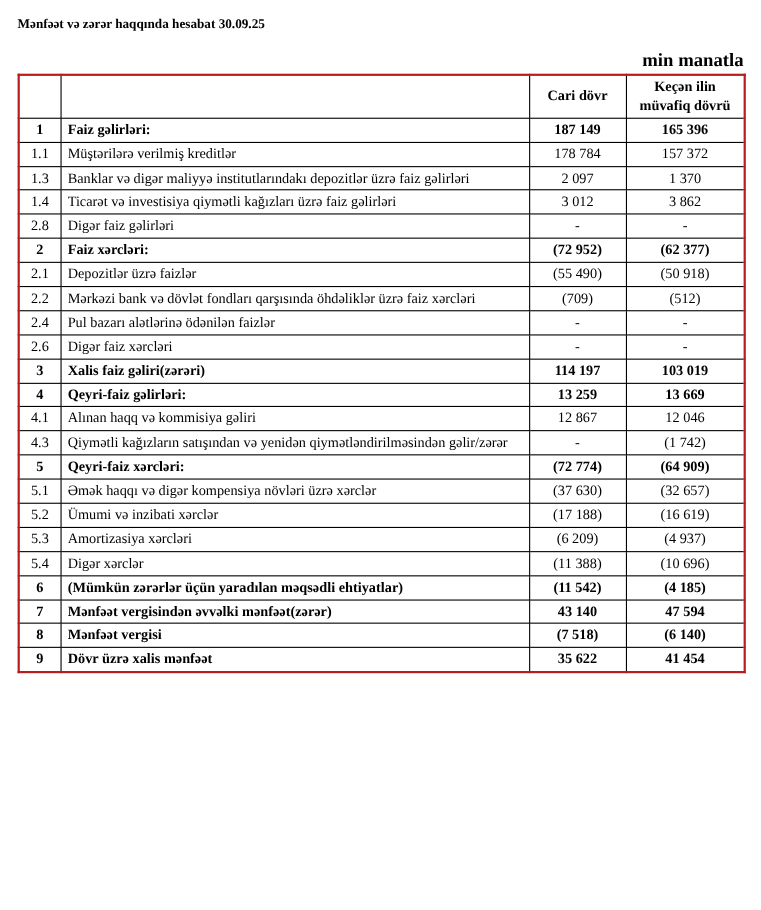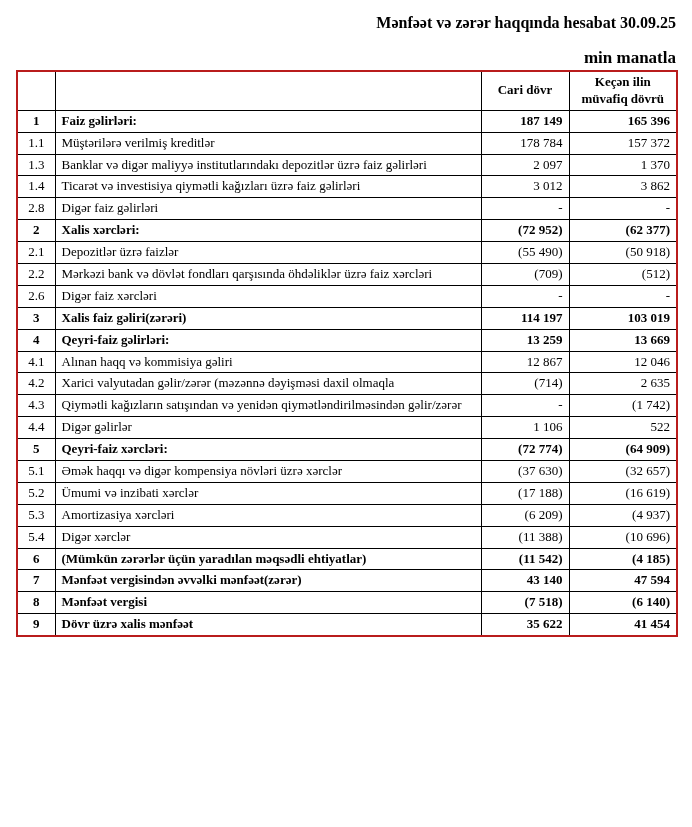--- a/index.html
+++ b/index.html
@@ -10,23 +10,23 @@
     font-family: "Liberation Serif", "DejaVu Serif", serif;
   }
   .page {
     width: 692px;
     height: 827px;
     box-sizing: border-box;
     padding: 8px 16px 6px 16px;
     background: #ffffff;
   }
   .report-title {
-    text-align: right;
-    font-weight: bold;
-    font-size: 16px;
+    text-align: left;
+    font-weight: bold;
+    font-size: 12px;
     margin: 6px 0 16px 0;
   }
   .unit-note {
     text-align: right;
     font-weight: bold;
     font-size: 17px;
     margin: 0 0 2px 0;
   }
   table.pl-table {
     border-collapse: collapse;
@@ -51,21 +51,21 @@
   col.c-label { width: 426px; }
   col.c-cur   { width: 88px; }
   col.c-prev  { width: 108px; }
   td.cell-num {
     text-align: center;
   }
   td.cell-label {
     text-align: left;
   }
   td.cell-val {
-    text-align: right;
+    text-align: center;
     white-space: nowrap;
   }
   tr.bold td {
     font-weight: bold;
   }
 </style>
 </head>
 <body>
 
 <div class="page">
@@ -114,37 +114,43 @@
           <td class="cell-val">3 862</td>
         </tr>
         <tr>
           <td class="cell-num">2.8</td>
           <td class="cell-label">Digər faiz gəlirləri</td>
           <td class="cell-val">-</td>
           <td class="cell-val">-</td>
         </tr>
         <tr class="bold">
           <td class="cell-num">2</td>
-          <td class="cell-label">Xalis xərcləri:</td>
+          <td class="cell-label">Faiz xərcləri:</td>
           <td class="cell-val">(72 952)</td>
           <td class="cell-val">(62 377)</td>
         </tr>
         <tr>
           <td class="cell-num">2.1</td>
           <td class="cell-label">Depozitlər üzrə faizlər</td>
           <td class="cell-val">(55 490)</td>
           <td class="cell-val">(50 918)</td>
         </tr>
         <tr>
           <td class="cell-num">2.2</td>
           <td class="cell-label">Mərkəzi bank və dövlət fondları qarşısında öhdəliklər üzrə faiz xərcləri</td>
           <td class="cell-val">(709)</td>
           <td class="cell-val">(512)</td>
         </tr>
         <tr>
+          <td class="cell-num">2.4</td>
+          <td class="cell-label">Pul bazarı alətlərinə ödənilən faizlər</td>
+          <td class="cell-val">-</td>
+          <td class="cell-val">-</td>
+        </tr>
+        <tr>
           <td class="cell-num">2.6</td>
           <td class="cell-label">Digər faiz xərcləri</td>
           <td class="cell-val">-</td>
           <td class="cell-val">-</td>
         </tr>
         <tr class="bold">
           <td class="cell-num">3</td>
           <td class="cell-label">Xalis faiz gəliri(zərəri)</td>
           <td class="cell-val">114 197</td>
           <td class="cell-val">103 019</td>
@@ -155,36 +161,24 @@
           <td class="cell-val">13 259</td>
           <td class="cell-val">13 669</td>
         </tr>
         <tr>
           <td class="cell-num">4.1</td>
           <td class="cell-label">Alınan haqq və kommisiya gəliri</td>
           <td class="cell-val">12 867</td>
           <td class="cell-val">12 046</td>
         </tr>
         <tr>
-          <td class="cell-num">4.2</td>
-          <td class="cell-label">Xarici valyutadan gəlir/zərər (məzənnə dəyişməsi daxil olmaqla</td>
-          <td class="cell-val">(714)</td>
-          <td class="cell-val">2 635</td>
-        </tr>
-        <tr>
           <td class="cell-num">4.3</td>
           <td class="cell-label">Qiymətli kağızların satışından və yenidən qiymətləndirilməsindən gəlir/zərər</td>
           <td class="cell-val">-</td>
           <td class="cell-val">(1 742)</td>
-        </tr>
-        <tr>
-          <td class="cell-num">4.4</td>
-          <td class="cell-label">Digər gəlirlər</td>
-          <td class="cell-val">1 106</td>
-          <td class="cell-val">522</td>
         </tr>
         <tr class="bold">
           <td class="cell-num">5</td>
           <td class="cell-label">Qeyri-faiz xərcləri:</td>
           <td class="cell-val">(72 774)</td>
           <td class="cell-val">(64 909)</td>
         </tr>
         <tr>
           <td class="cell-num">5.1</td>
           <td class="cell-label">Əmək haqqı və digər kompensiya növləri üzrə xərclər</td>

